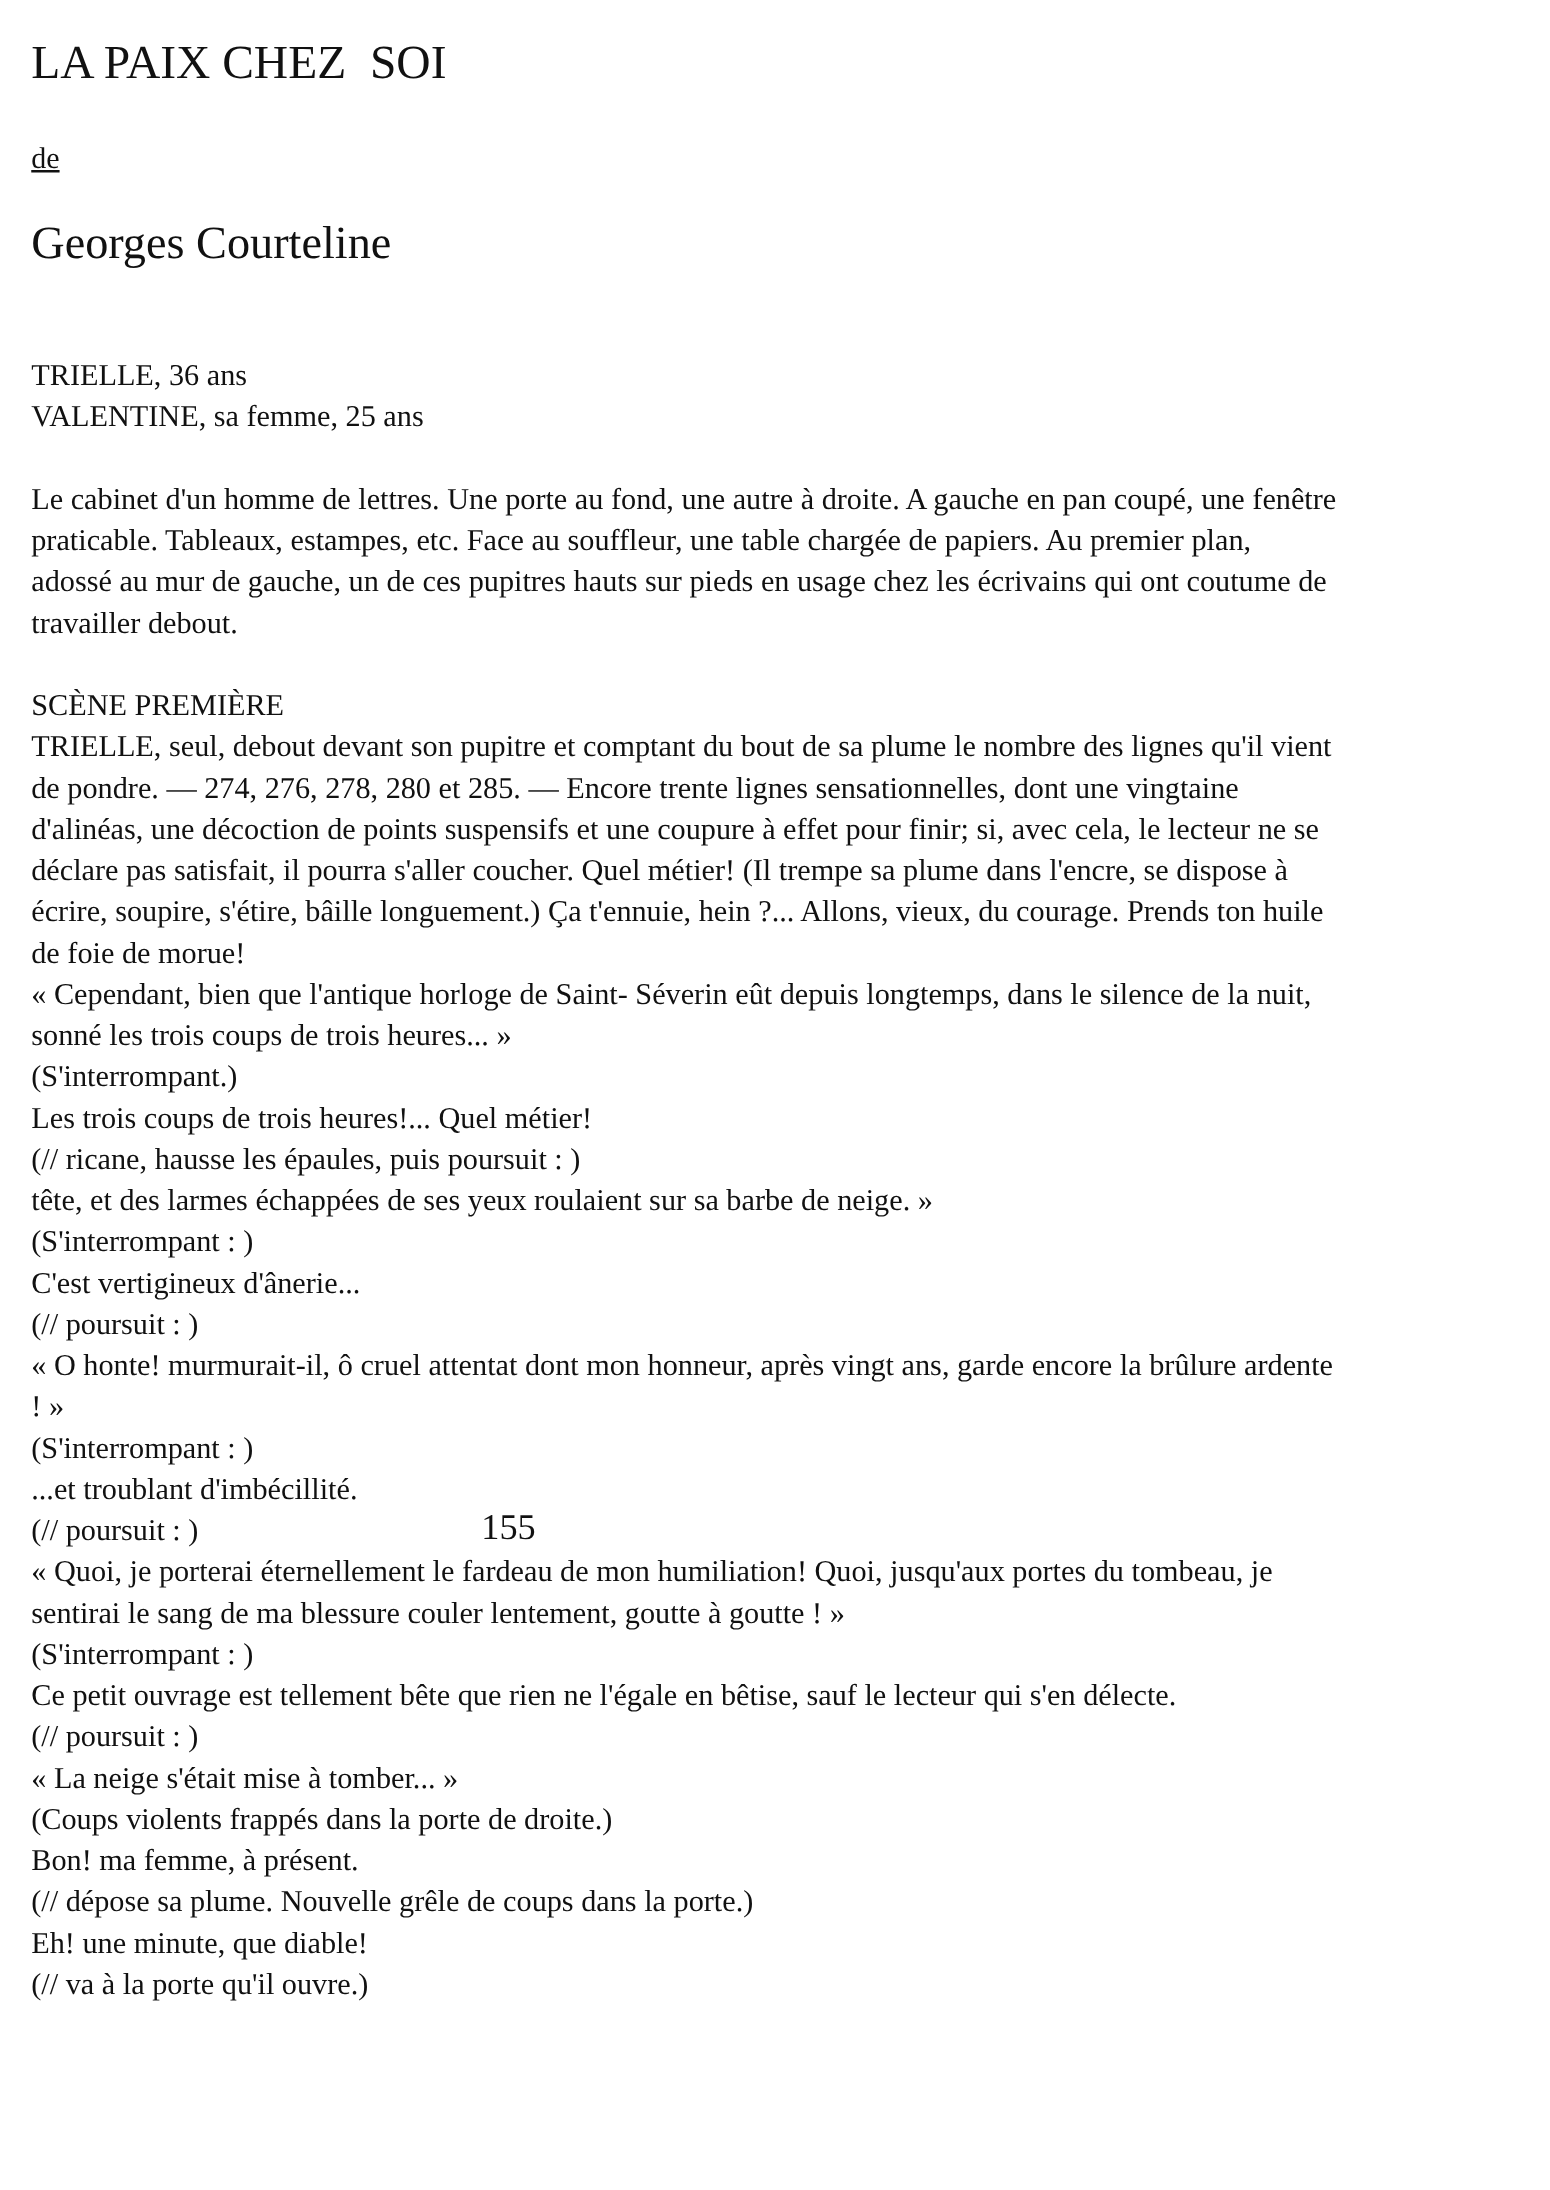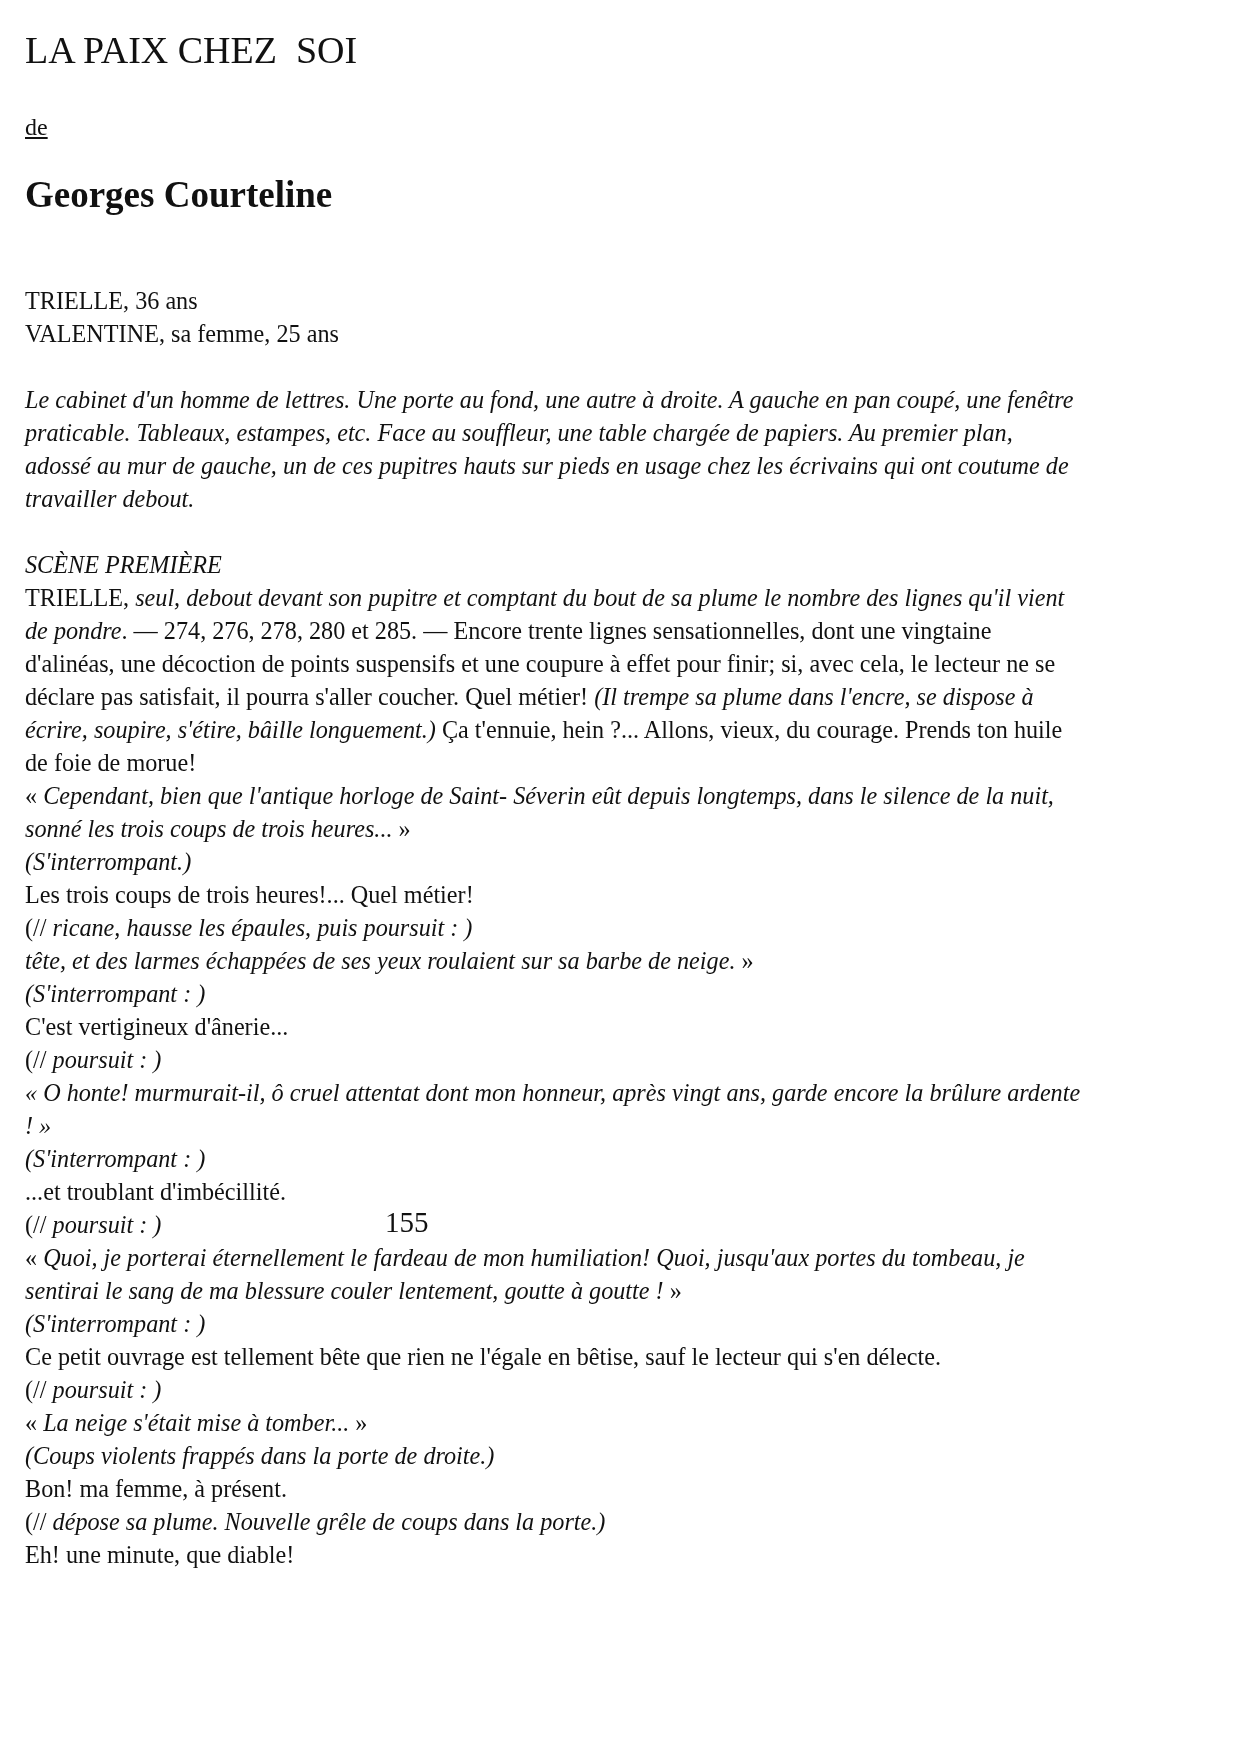--- a/index.html
+++ b/index.html
@@ -39,37 +39,37 @@
       line-height: 30px;
       text-decoration: underline;
     }
     .author {
       position: absolute;
       left: 0;
       top: 172px;
       font-size: 37px;
       line-height: 46px;
       margin: 0;
-      font-weight: bold;
+      font-weight: normal;
     }
     .body-text {
       position: absolute;
       left: 0;
       top: 284px;
       width: 1200px;
       font-size: 24.2px;
       line-height: 33px;
     }
     .line {
       white-space: pre;
       height: 33px;
       display: block;
     }
     .gap { height: 33px; display: block; }
-    .it { font-style: italic; }
+    .it { }
     .page-number {
       position: absolute;
       left: 360px;
       top: 1206px;
       font-size: 29px;
       line-height: 33px;
     }
   </style>
 </head>
 <body>
@@ -117,17 +117,18 @@
         <span class="line"><span>« </span><span class="it">Quoi, je porterai éternellement le fardeau de mon humiliation! Quoi, jusqu'aux portes du tombeau, je</span></span>
         <span class="line"><span class="it">sentirai le sang de ma blessure couler lentement, goutte à goutte !</span><span> »</span></span>
         <span class="line"><span class="it">(S'interrompant : )</span></span>
         <span class="line"><span>Ce petit ouvrage est tellement bête que rien ne l'égale en bêtise, sauf le lecteur qui s'en délecte.</span></span>
         <span class="line"><span>(// </span><span class="it">poursuit : )</span></span>
         <span class="line"><span>« </span><span class="it">La neige s'était mise à tomber...</span><span> »</span></span>
         <span class="line"><span class="it">(Coups violents frappés dans la porte de droite.)</span></span>
         <span class="line"><span>Bon! ma femme, à présent.</span></span>
         <span class="line"><span>(// </span><span class="it">dépose sa plume. Nouvelle grêle de coups dans la porte.)</span></span>
         <span class="line"><span>Eh! une minute, que diable!</span></span>
+        <span class="line"><span>(// </span><span class="it">va à la porte qu'il ouvre.)</span></span>
       </div>
   </div>
 
   <div class="page-number">155</div>
 </div>
 
 </body></html>

